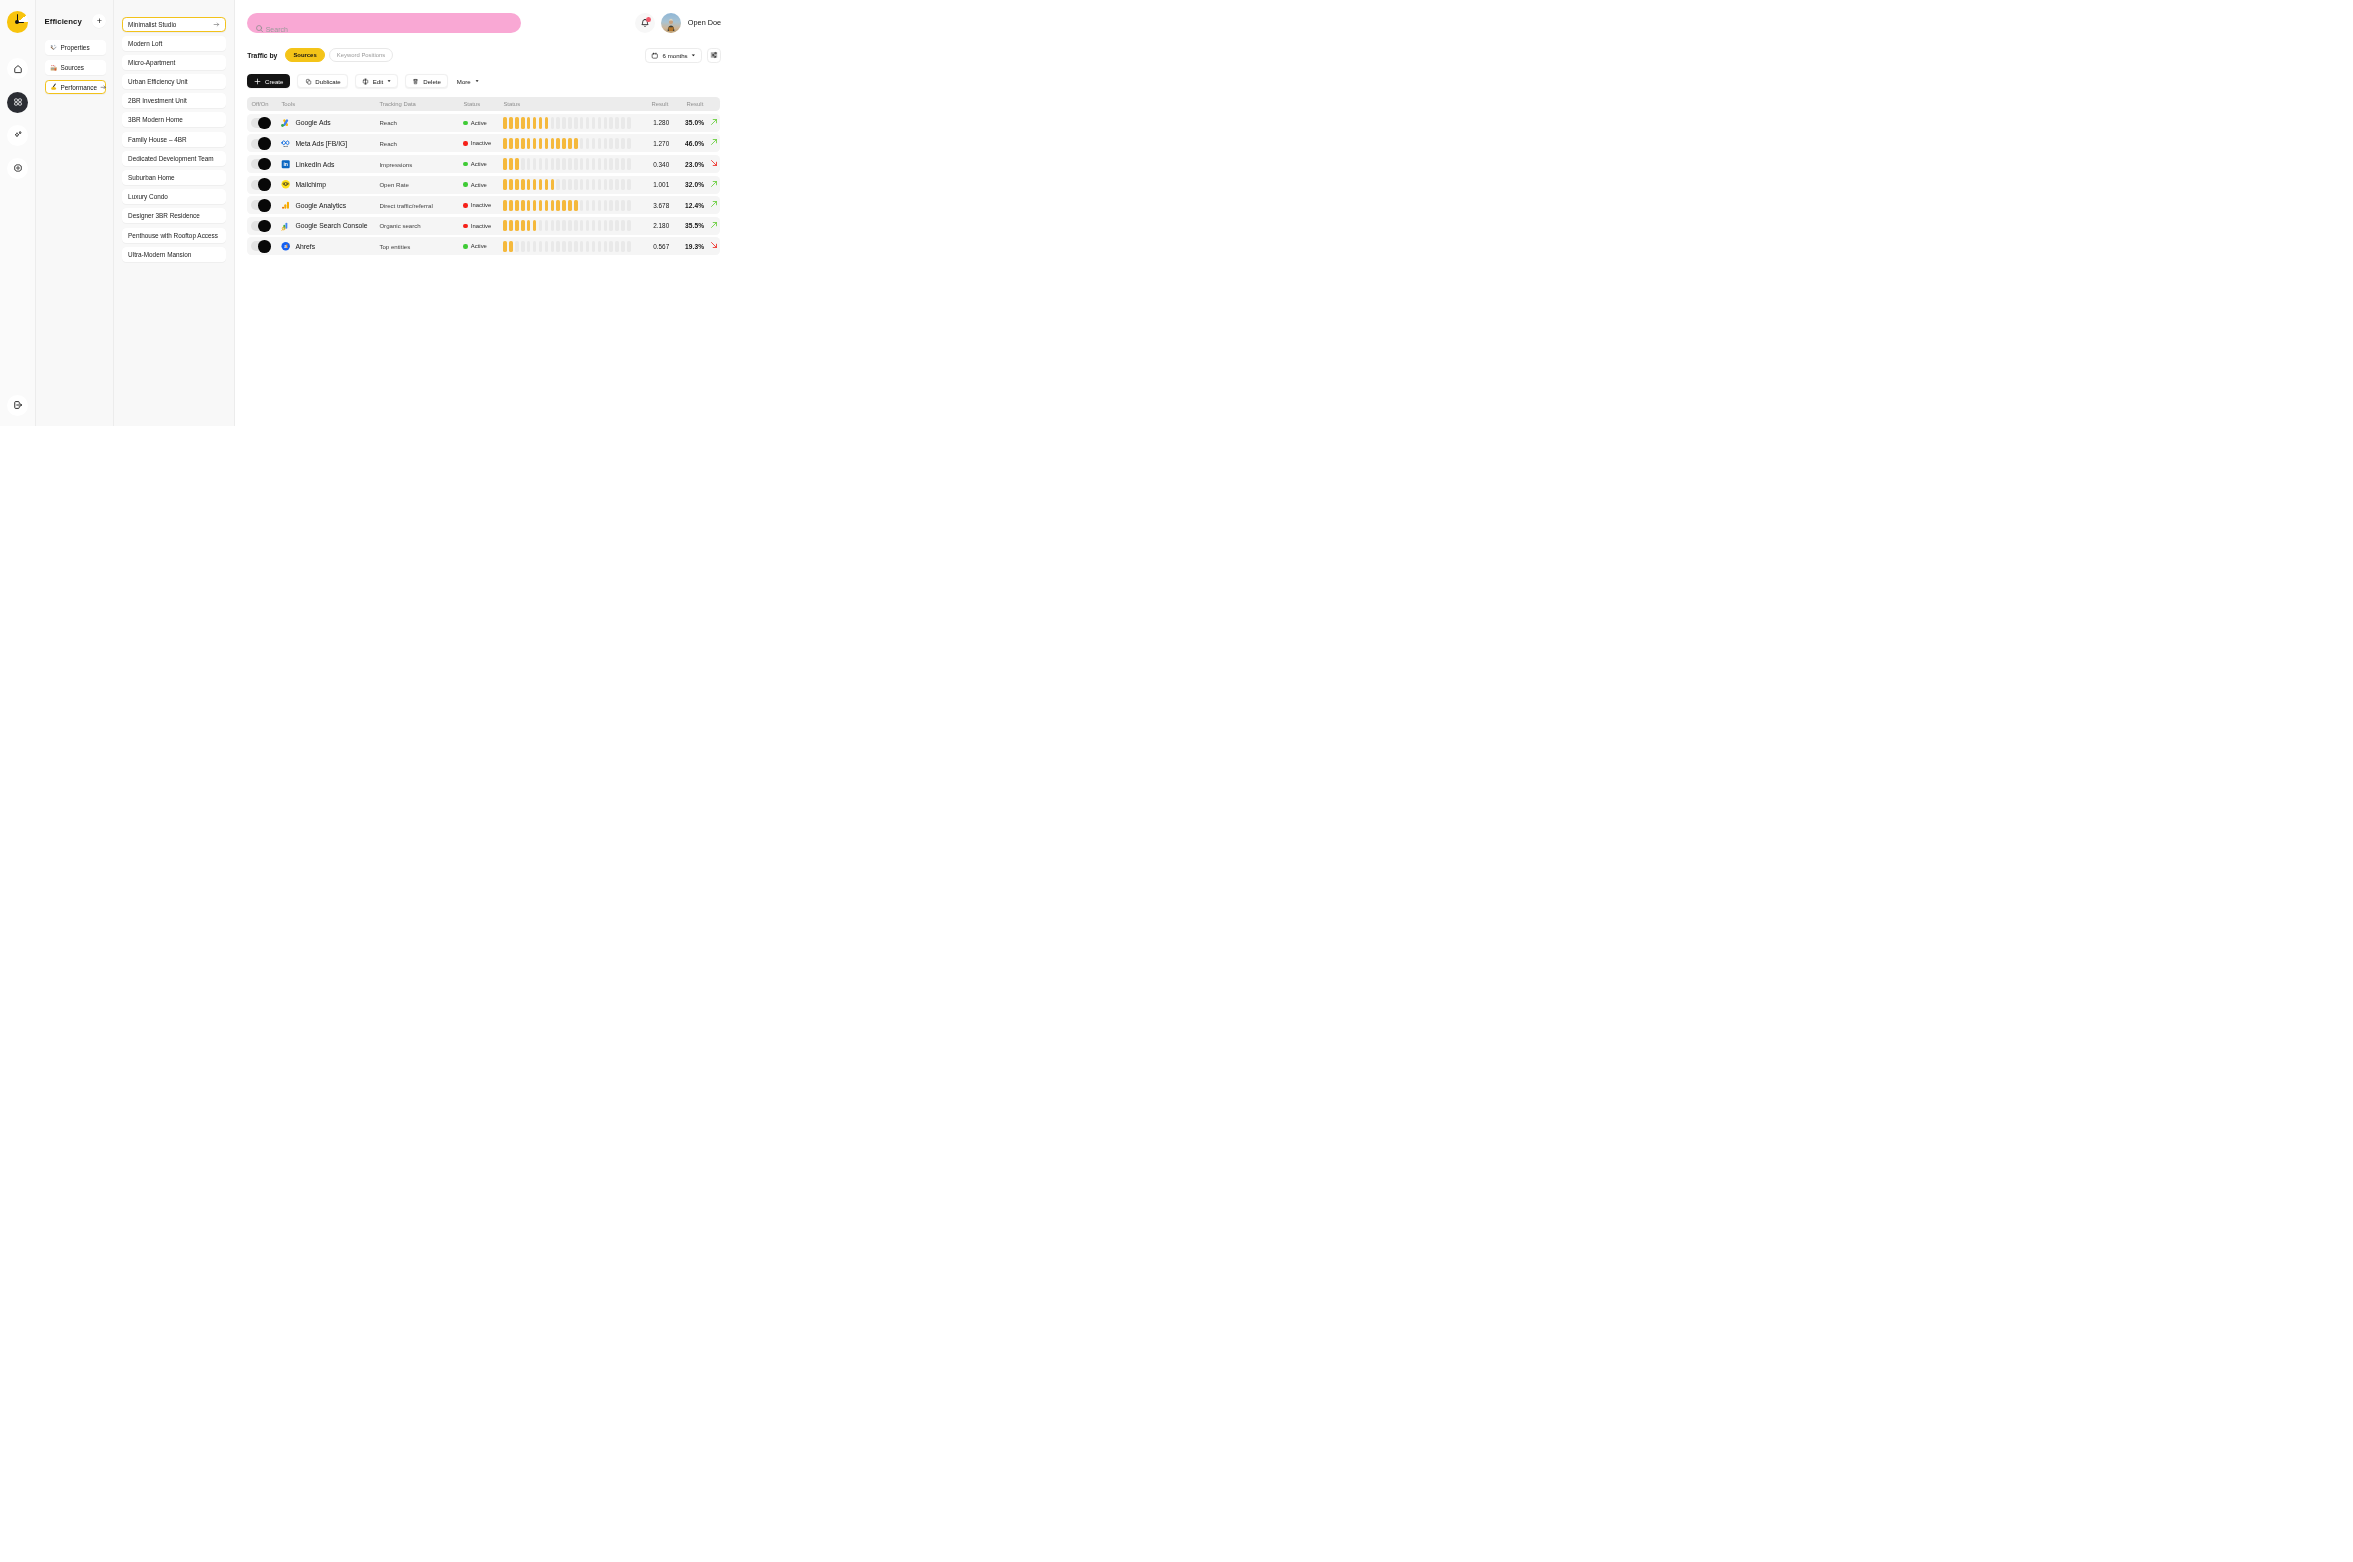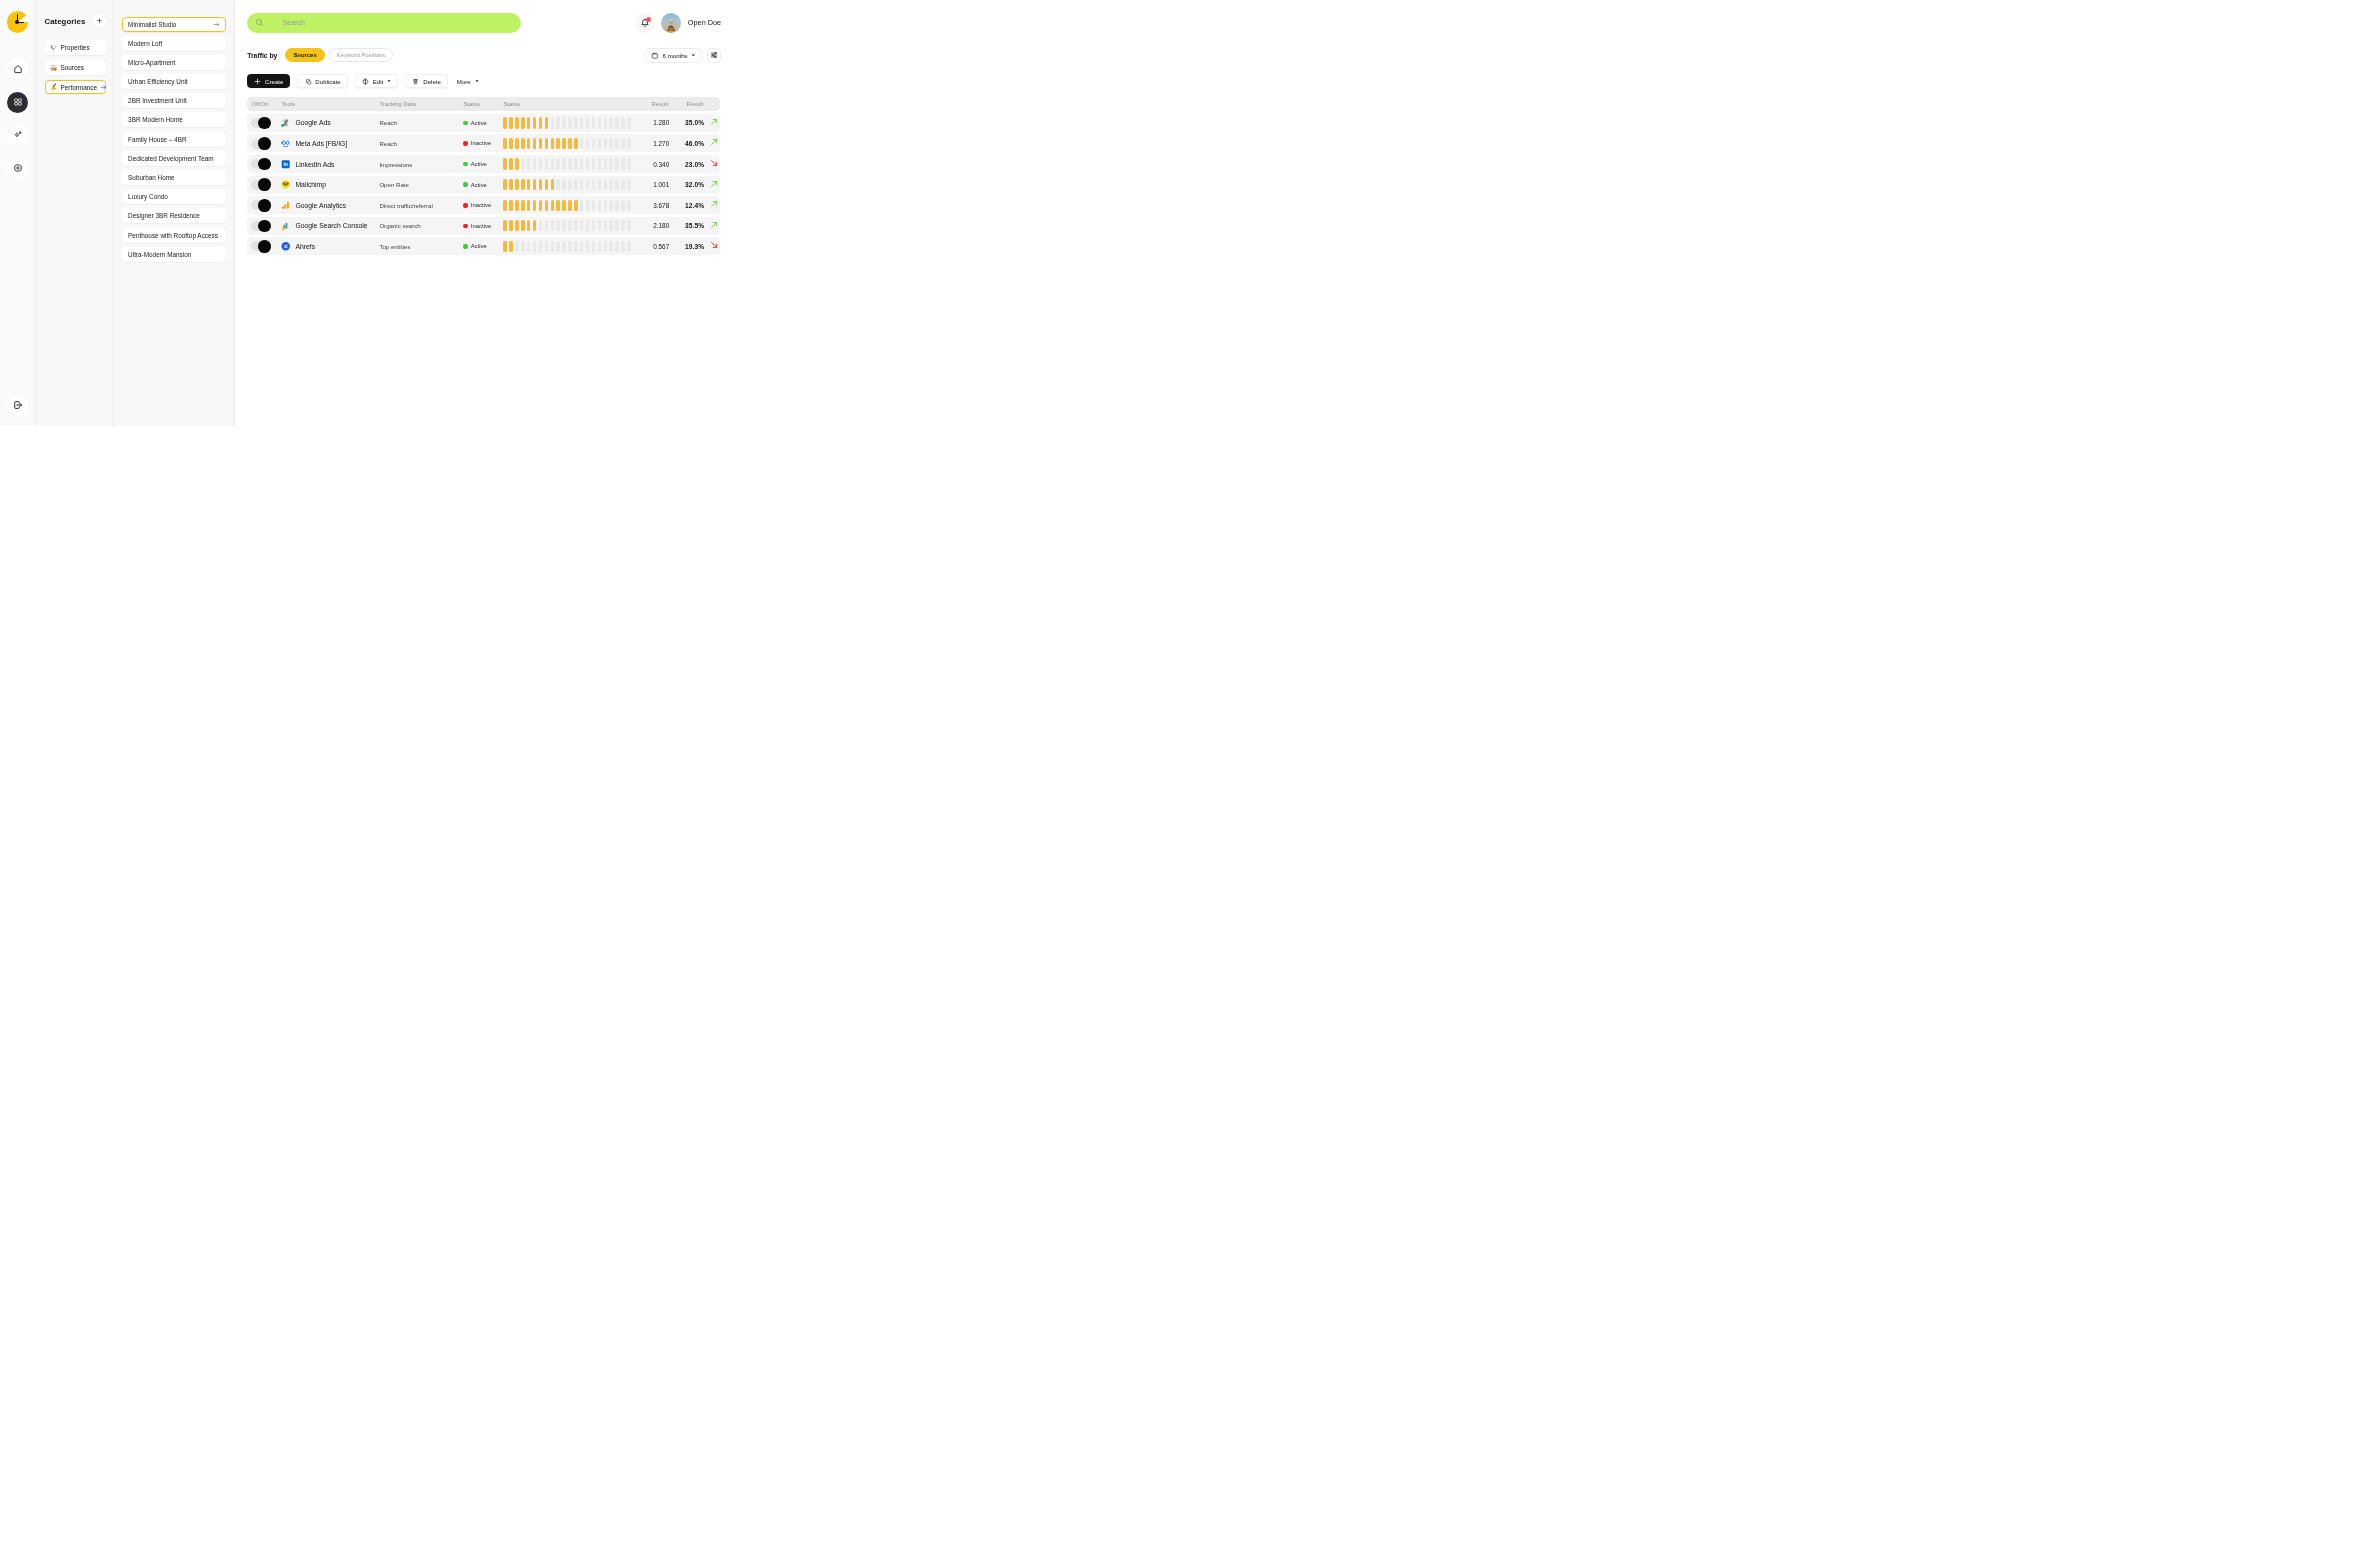--- a/index.html
+++ b/index.html
@@ -33,21 +33,21 @@
   
   .props { width:121px; background:#f8f8f8; border-right:0.5px solid #ececec; padding:16.5px 8px 0 7.5px; flex:0 0 121px; }
   .prop-item { height:15px; background:#fff; border:0.8px solid transparent; border-radius:4.2px; display:flex; align-items:center; padding:0 4.7px 0 5.6px; margin-bottom:4.2px; font-size:6.4px; font-weight:500; color:#1a1a1a; cursor:pointer; box-shadow:0 0.5px 0.9px rgba(0,0,0,.04); white-space:nowrap; }
   .prop-item.active { border-color:#f2c21a; }
   .prop-item .go { margin-left:auto; color:#7a7a7a; display:flex; }
   .prop-item .go svg { width:7px; height:7px; }
 
   
   .main { flex:1; padding:12.7px 1.9px 0 12.2px; background:#fff; }
   .topbar { display:flex; align-items:center; }
-  .search { width:274px; height:20px; background:#bef264; border-radius:10px; display:flex; align-items:center; padding:0 7.5px; gap:19px; }
+  .search { width:274px; height:20px; background:#f9a8d4; border-radius:10px; display:flex; align-items:flex-end; padding:0 7.5px; gap:2px; }
   .search svg { width:9px; height:9px; color:#8b8b8b; flex:0 0 9px; }
   .search input { border:none; outline:none; background:transparent; font-size:7px; color:#333; width:100%; font-family:"Liberation Sans", sans-serif; }
   .search input::placeholder { color:#9a9a9a; }
   .top-right { margin-left:auto; display:flex; align-items:center; gap:6.1px; }
   .bell-btn { width:20px; height:20px; border-radius:50%; background:#f7f7f7; border:none; position:relative; display:flex; align-items:center; justify-content:center; cursor:pointer; color:#141414; }
   .bell-btn svg { width:10px; height:10px; }
   .bell-dot { position:absolute; top:4.2px; right:4.2px; width:4.7px; height:5.2px; border-radius:50%; background:#f05568; }
   .avatar { width:20px; height:20px; border-radius:50%; overflow:hidden; position:relative; background:linear-gradient(180deg,#8fb6d6 0%,#a9c3d2 45%,#cdb69a 75%,#b99b6e 100%); cursor:pointer; flex:0 0 20px; }
   .avatar svg { position:absolute; left:0; top:0; width:100%; height:100%; }
   .user-name { font-size:7.3px; font-weight:500; color:#141414; margin-left:0.9px; }
@@ -155,21 +155,21 @@
         <svg viewBox="0 0 20 20" fill="none" stroke="currentColor" stroke-width="1.8" stroke-linecap="round" stroke-linejoin="round" width="10" height="10">
             <path d="M12.5 6.5V4.8c0-.9-.7-1.6-1.6-1.6H5.1c-.9 0-1.6.7-1.6 1.6v10.4c0 .9.7 1.6 1.6 1.6h5.8c.9 0 1.6-.7 1.6-1.6v-1.7"></path>
             <path d="M7.5 10h9.5M14.5 7.3 17.2 10l-2.7 2.7"></path>
           </svg>
       </span>
     </button>
   </aside>
 
   <aside class="cats">
     <div class="cats-head">
-      <div class="cats-title">Categories</div>
+      <div class="cats-title">Efficiency</div>
       <button class="add-btn">+</button>
     </div>
     <div id="cat-items">
         <div class="cat-item">
           <span class="em"><svg viewBox="0 0 16 16">
               <rect x="1.8" y="2.8" width="4.6" height="3" rx="1" fill="#9aa3ad" transform="rotate(40 4 4)"></rect>
               <rect x="4" y="4.6" width="2" height="9" rx="1" fill="#8d6e52" transform="rotate(-45 5 9)"></rect>
               <rect x="8.6" y="1.6" width="2.6" height="3.4" rx="1.3" fill="#b9c2cc" transform="rotate(45 10 3.4)"></rect>
               <rect x="9.4" y="4.4" width="1.8" height="9.4" rx="0.9" fill="#9aa3ad" transform="rotate(45 10.4 9)"></rect>
             </svg></span>

